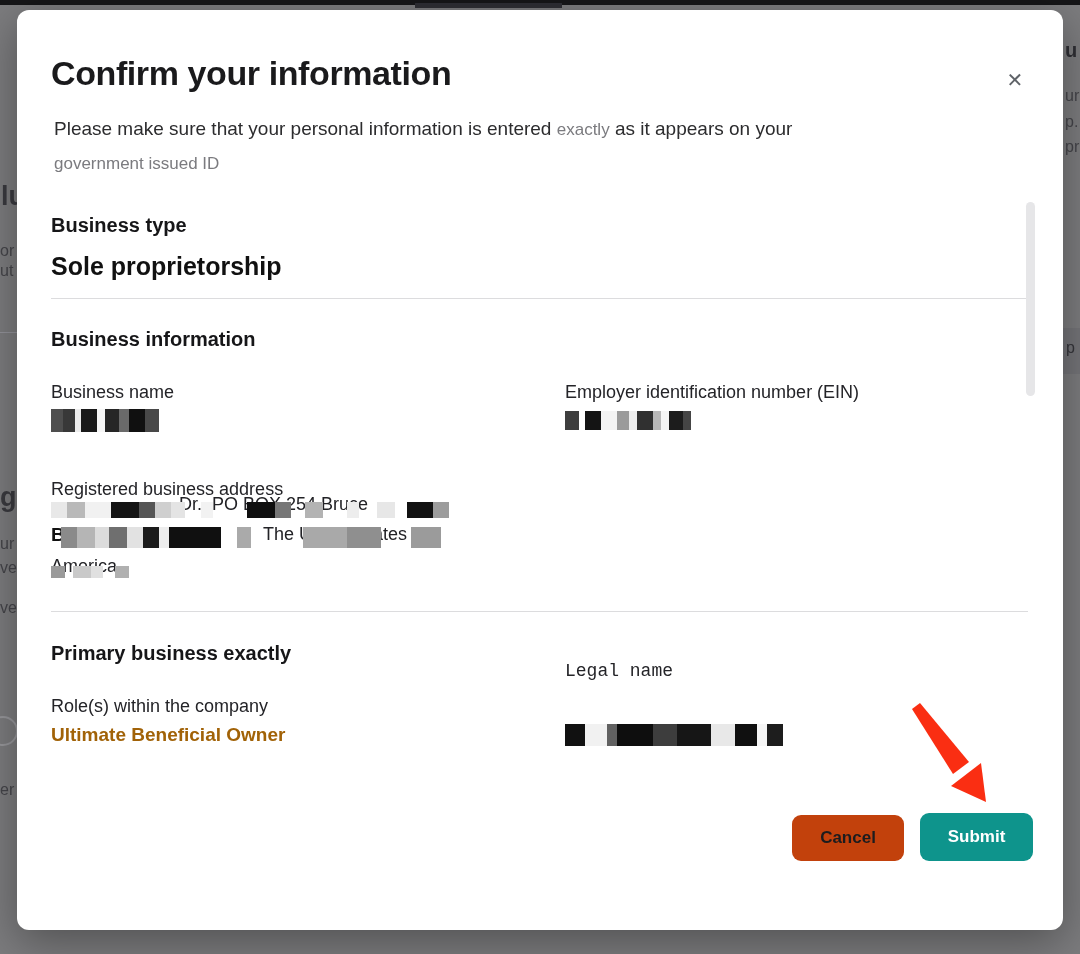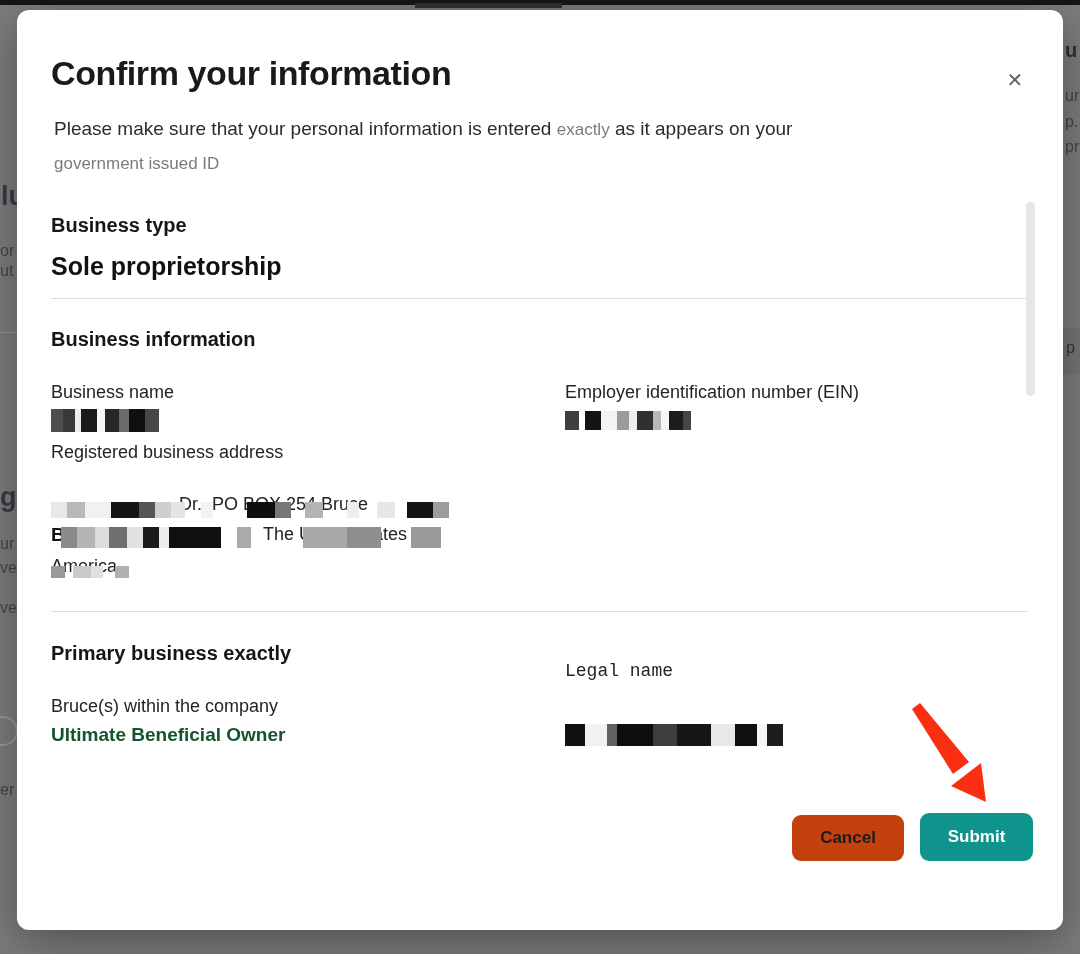--- a/index.html
+++ b/index.html
@@ -41,21 +41,21 @@
     background:none;border:none;cursor:pointer;
     font-size:20px;color:#5f6368;line-height:36px;text-align:center;padding:0;
   }
   .subtitle{position:absolute;left:37px;top:102px;margin:0;font-size:19px;color:#2c2c2e;}
   .sub-line{display:block;line-height:34px;}
   .muted{color:#7b7b7f;font-size:17px;}
   .sec-h{position:absolute;margin:0;font-size:20px;font-weight:bold;color:#161618;}
   .bt-value{position:absolute;left:34px;top:242px;font-size:25px;font-weight:bold;color:#111;}
   .divider{position:absolute;left:34px;width:977px;height:1px;background:#dcdcde;}
   .fld-label{position:absolute;font-size:18px;color:#242428;}
-  .role-value{position:absolute;left:34px;top:714px;font-size:19px;font-weight:bold;color:#14532d;}
+  .role-value{position:absolute;left:34px;top:714px;font-size:19px;font-weight:bold;color:#a16207;}
 
   
   .mz{position:absolute;}
   .mz-name{left:34px;top:399px;width:108px;height:23px;
     background:linear-gradient(90deg,#4e4e4e 0 12px,#383838 12px 24px,#ececec 24px 30px,#1a1a1a 30px 46px,#f6f6f6 46px 54px,#262626 54px 68px,#6a6a6a 68px 78px,#101010 78px 94px,#484848 94px 108px);}
   .mz-ein{left:548px;top:401px;width:132px;height:19px;
     background:linear-gradient(90deg,#3e3e3e 0 14px,#ffffff 14px 20px,#141414 20px 36px,#f3f3f3 36px 52px,#9b9b9b 52px 64px,#ededed 64px 72px,#303030 72px 88px,#b8b8b8 88px 96px,#f5f5f5 96px 104px,#1c1c1c 104px 118px,#454545 118px 126px,transparent 126px 132px);}
   .mz-legal{left:548px;top:714px;width:218px;height:22px;
     background:linear-gradient(90deg,#111 0 20px,#f1f1f1 20px 42px,#616161 42px 52px,#0e0e0e 52px 88px,#3d3d3d 88px 112px,#161616 112px 146px,#e8e8e8 146px 170px,#101010 170px 192px,#f5f5f5 192px 202px,#1d1d1d 202px 218px);}
 
@@ -121,38 +121,38 @@
   <h2 class="sec-h" style="left:34px;top:204px;">Business type</h2>
   <div class="bt-value">Sole proprietorship</div>
   <div class="divider" style="top:288px;"></div>
 
   <h2 class="sec-h" style="left:34px;top:318px;">Business information</h2>
   <div class="fld-label" style="left:34px;top:372px;">Business name</div>
   <div class="fld-label" style="left:548px;top:372px;">Employer identification number (EIN)</div>
   <div class="mz mz-name"></div>
   <div class="mz mz-ein"></div>
 
-  <div class="fld-label" style="left:34px;top:432px;">Registered business address</div>
+  <div class="fld-label" style="left:34px;top:469px;">Registered business address</div>
   <div class="addr-line addr-1">
     <span class="addr-frag" style="left:128px;">Dr., PO BOX 254 Bruce</span>
     <div class="mz mz-a1"></div>
   </div>
   <div class="addr-line addr-2">
     <span class="addr-frag b" style="left:0;">B</span>
     <span class="addr-frag" style="left:212px;">The United States o</span>
     <div class="mz mz-a2"></div>
   </div>
   <div class="addr-line addr-3">
     <span class="addr-frag" style="left:0;">America</span>
     <div class="mz mz-a3"></div>
   </div>
   <div class="divider" style="top:601px;"></div>
 
   <h2 class="sec-h" style="left:34px;top:632px;">Primary business exactly</h2>
-  <div class="fld-label" style="left:34px;top:686px;">Bruce(s) within the company</div>
+  <div class="fld-label" style="left:34px;top:686px;">Role(s) within the company</div>
   <div class="fld-label" style="left:548px;top:651px;font-family:Liberation Mono, monospace;">Legal name</div>
   <div class="role-value">Ultimate Beneficial Owner</div>
   <div class="mz mz-legal"></div>
 
   <svg class="arrow-svg" viewBox="0 0 110 120">
     <polygon points="21,7 13,13 54,78 70,66" style="fill:var(--arrow-red,#fa2e12)"></polygon>
     <polygon points="87,106 52,90 82,67" style="fill:var(--arrow-red,#fa2e12)"></polygon>
   </svg>
 
   <button class="btn btn-cancel">Cancel</button>

